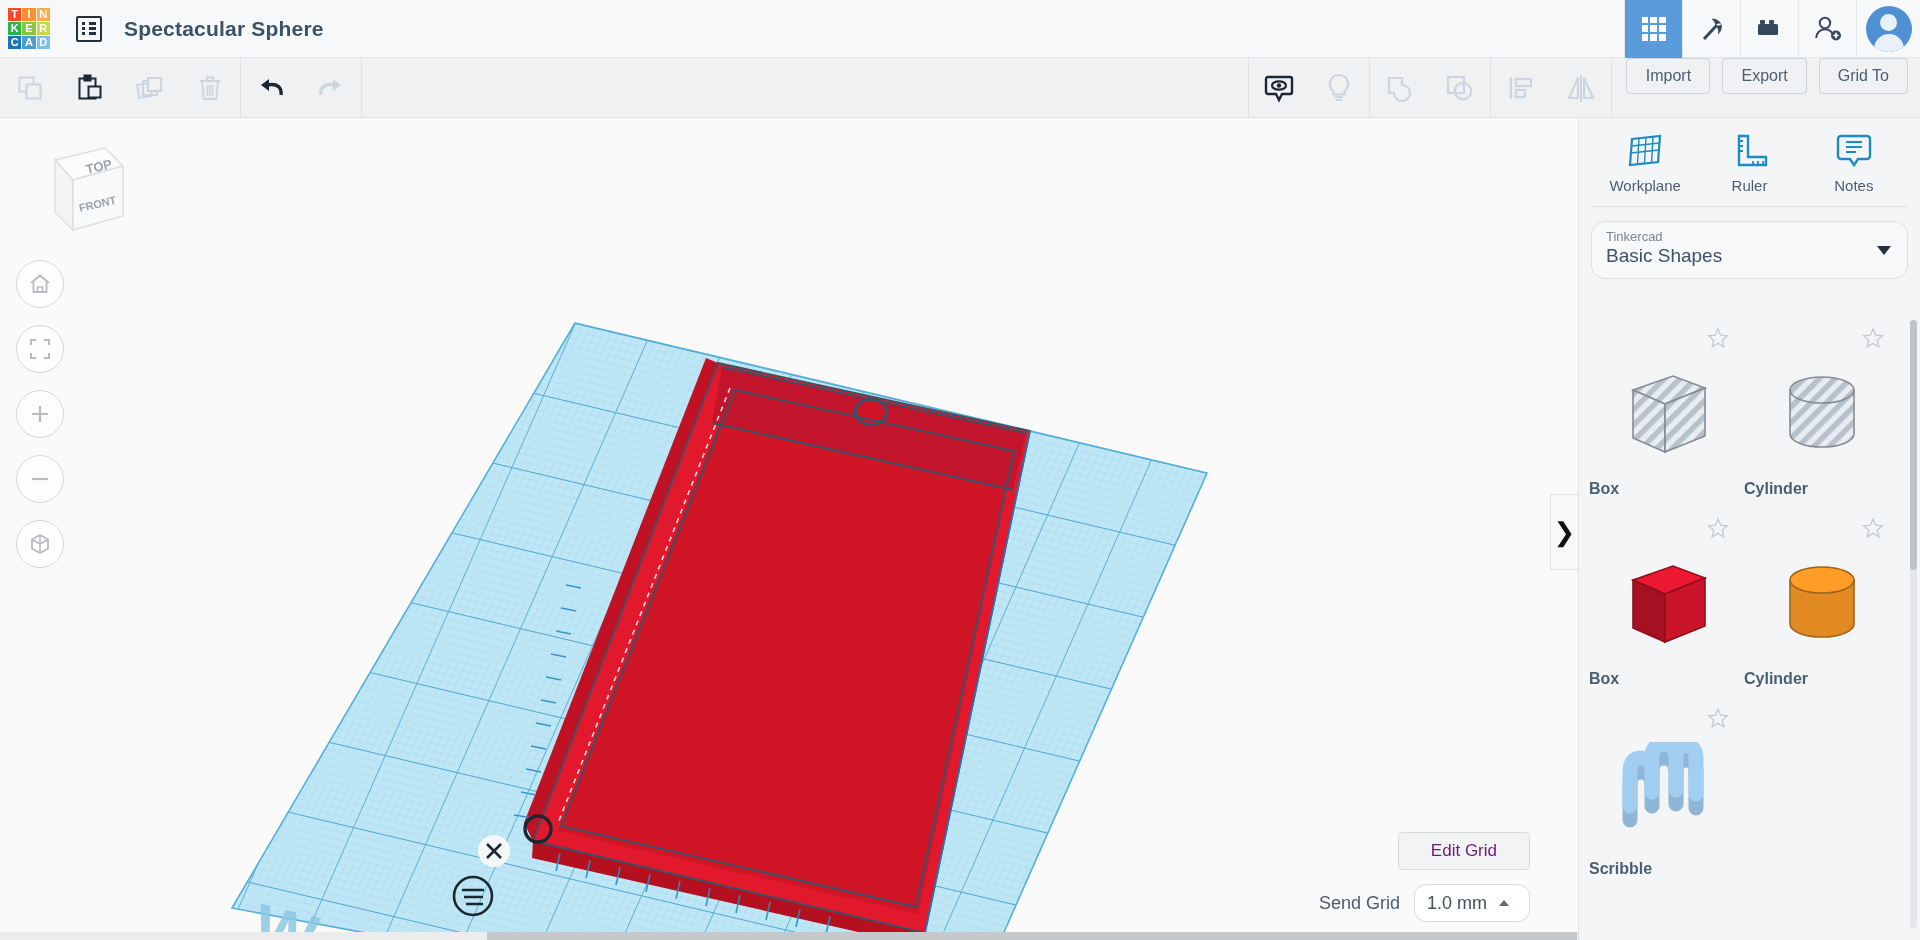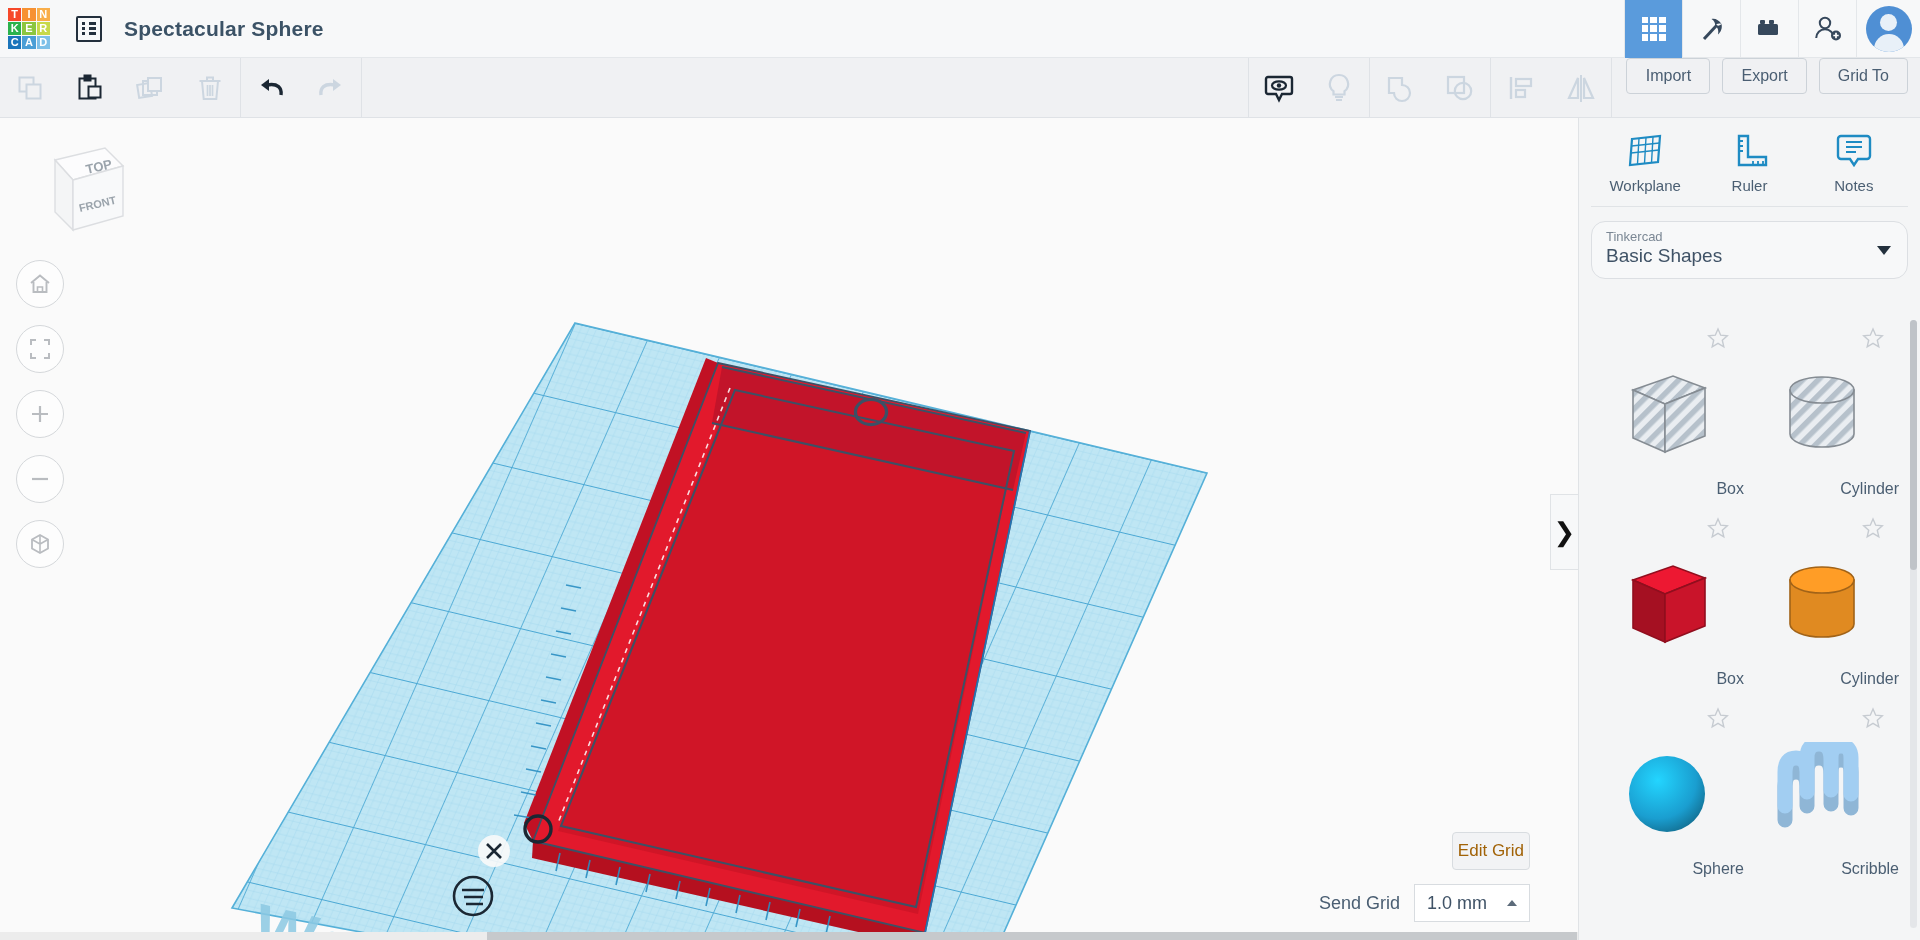--- a/index.html
+++ b/index.html
@@ -91,31 +91,31 @@
   .navbtn {
     position: absolute; left: 16px; width: 48px; height: 48px;
     border: 1.6px solid #d5d8db; border-radius: 50%;
     background: #fdfdfd; display: flex; align-items: center; justify-content: center;
     cursor: pointer;
   }
 
   
   .editgrid {
     position: absolute; right: 48px; bottom: 70px;
-    height: 38px; padding: 0 5px; background: #f2f3f5;
+    height: 38px; padding: 0 32px; background: #f2f3f5;
     border: 1px solid #d8dce0; border-radius: 4px;
-    font-size: 17px; color: #a16207; display: flex; align-items: center;
+    font-size: 17px; color: #701a75; display: flex; align-items: center;
     font-family: "Liberation Sans", sans-serif; cursor: pointer;
   }
   .snapwrap { position: absolute; right: 48px; bottom: 18px; display: flex; align-items: center; gap: 14px; }
   .snaplabel { font-size: 18px; color: #4a5e72; }
   .snapsel {
     height: 38px; min-width: 116px; padding: 0 12px; background: #fff;
-    border: 1px solid #d8dce0; border-radius: 0; font-size: 18px; color: #3f5266;
-    display: flex; align-items: center; justify-content: space-between; gap: 12px; cursor: pointer;
+    border: 1px solid #d8dce0; border-radius: 12px; font-size: 18px; color: #3f5266;
+    display: flex; align-items: center; gap: 12px; cursor: pointer;
   }
   .caret-up { width: 0; height: 0; border-left: 5px solid transparent; border-right: 5px solid transparent; border-bottom: 6px solid #5c6b7a; }
 
   
   .hscroll { position: absolute; left: 0; bottom: 0; width: 1578px; height: 8px; background: #ececec; }
   .hscroll b { position: absolute; left: 487px; top: 0; height: 8px; width: 1090px; background: #c6c9cc; display: block; }
 
   
   .rpanel {
     position: absolute; top: 118px; right: 0; width: 342px; height: 822px;
@@ -132,21 +132,21 @@
   .shapesel .sub { font-size: 13px; color: #7b8794; line-height: 15px; }
   .shapesel .main { font-size: 19px; color: #3f5266; line-height: 24px; }
   .caret-down { position: absolute; right: 16px; top: 24px; width: 0; height: 0;
     border-left: 7px solid transparent; border-right: 7px solid transparent; border-top: 9px solid #23303d; }
 
   .gallery {
     position: absolute; top: 190px; left: 0; width: 342px; height: 632px;
     overflow: hidden; padding: 8px 4px 0 10px;
   }
   .grow { display: flex; }
-  .gitem { width: 155px; height: 190px; position: relative; display: flex; flex-direction: column; align-items: flex-end; justify-content: flex-end; padding-bottom: 8px; cursor: pointer; }
+  .gitem { width: 155px; height: 190px; position: relative; display: flex; flex-direction: column; align-items: flex-start; justify-content: flex-end; padding-bottom: 8px; cursor: pointer; font-weight: bold; }
   .gitem .star { position: absolute; right: 14px; top: 10px; }
   .gitem .glabel { font-size: 16px; color: #4a5e72; margin-top: 6px; }
   .gitem .art { height: 120px; display: flex; align-items: center; justify-content: center; width: 100%; }
   .gscroll { position: absolute; right: 4px; top: 12px; width: 7px; height: 608px; background: #e4e6e9; border-radius: 4px; }
   .gscroll b { position: absolute; top: 0; left: 0; width: 7px; height: 250px; background: #bfc3c8; border-radius: 4px; display: block; }
 
   .collapse-handle {
     position: absolute; right: 342px; top: 494px; width: 28px; height: 76px;
     background: #f7f8f9; border: 1px solid #e0e3e6; border-right: none;
     display: flex; align-items: center; justify-content: center; cursor: pointer;
@@ -559,38 +559,20 @@
               </div>
               <div class="glabel">Cylinder</div>
             </div>
           </div>
           <div class="grow">
             <div class="gitem">
               <div class="star"><svg width="24" height="24" viewBox="0 0 24 24">
   <path d="M12 3 L14.7 9.2 L21.3 9.8 L16.3 14.2 L17.8 20.8 L12 17.3 L6.2 20.8 L7.7 14.2 L2.7 9.8 L9.3 9.2 Z" fill="none" stroke="#c6cbd1" stroke-width="1.4"></path>
                 </svg></div>
               <div class="art">
-    <svg width="104" height="104" viewBox="0 0 104 104">
-      <defs>
-                    <radialGradient id="sg" cx="38%" cy="32%" r="72%">
-        <stop offset="0%" stop-color="#23d5ff"></stop>
-                      <stop offset="70%" stop-color="#1a9ed0"></stop>
-        <stop offset="100%" stop-color="#137296"></stop>
-                    </radialGradient>
-                  </defs>
-      <circle cx="52" cy="52" r="38" fill="url(#sg)"></circle>
-    </svg>
-              </div>
-              <div class="glabel">Sphere</div>
-            </div>
-            <div class="gitem">
-              <div class="star"><svg width="24" height="24" viewBox="0 0 24 24">
-  <path d="M12 3 L14.7 9.2 L21.3 9.8 L16.3 14.2 L17.8 20.8 L12 17.3 L6.2 20.8 L7.7 14.2 L2.7 9.8 L9.3 9.2 Z" fill="none" stroke="#c6cbd1" stroke-width="1.4"></path>
-                </svg></div>
-              <div class="art">
     <svg width="110" height="104" viewBox="0 0 110 104">
       <path d="M18,78 L18,44 q0,-14 11,-14 q11,0 11,14 l0,20 l0,-34 q0,-14 12,-14 q12,0 12,16 l0,30 l0,-32 q0,-12 10,-12 q10,0 10,12 l0,36" stroke="#8fb6d6" stroke-width="15" fill="none" stroke-linecap="round" stroke-linejoin="round"></path>
       <path d="M18,64 L18,30 q0,-14 11,-14 q11,0 11,14 l0,20 l0,-34 q0,-14 12,-14 q12,0 12,16 l0,30 l0,-32 q0,-12 10,-12 q10,0 10,12 l0,36" stroke="#a2cef2" stroke-width="15" fill="none" stroke-linecap="round" stroke-linejoin="round"></path>
     </svg>
               </div>
               <div class="glabel">Scribble</div>
             </div>
           </div>
         </div>
       <div class="gscroll">

